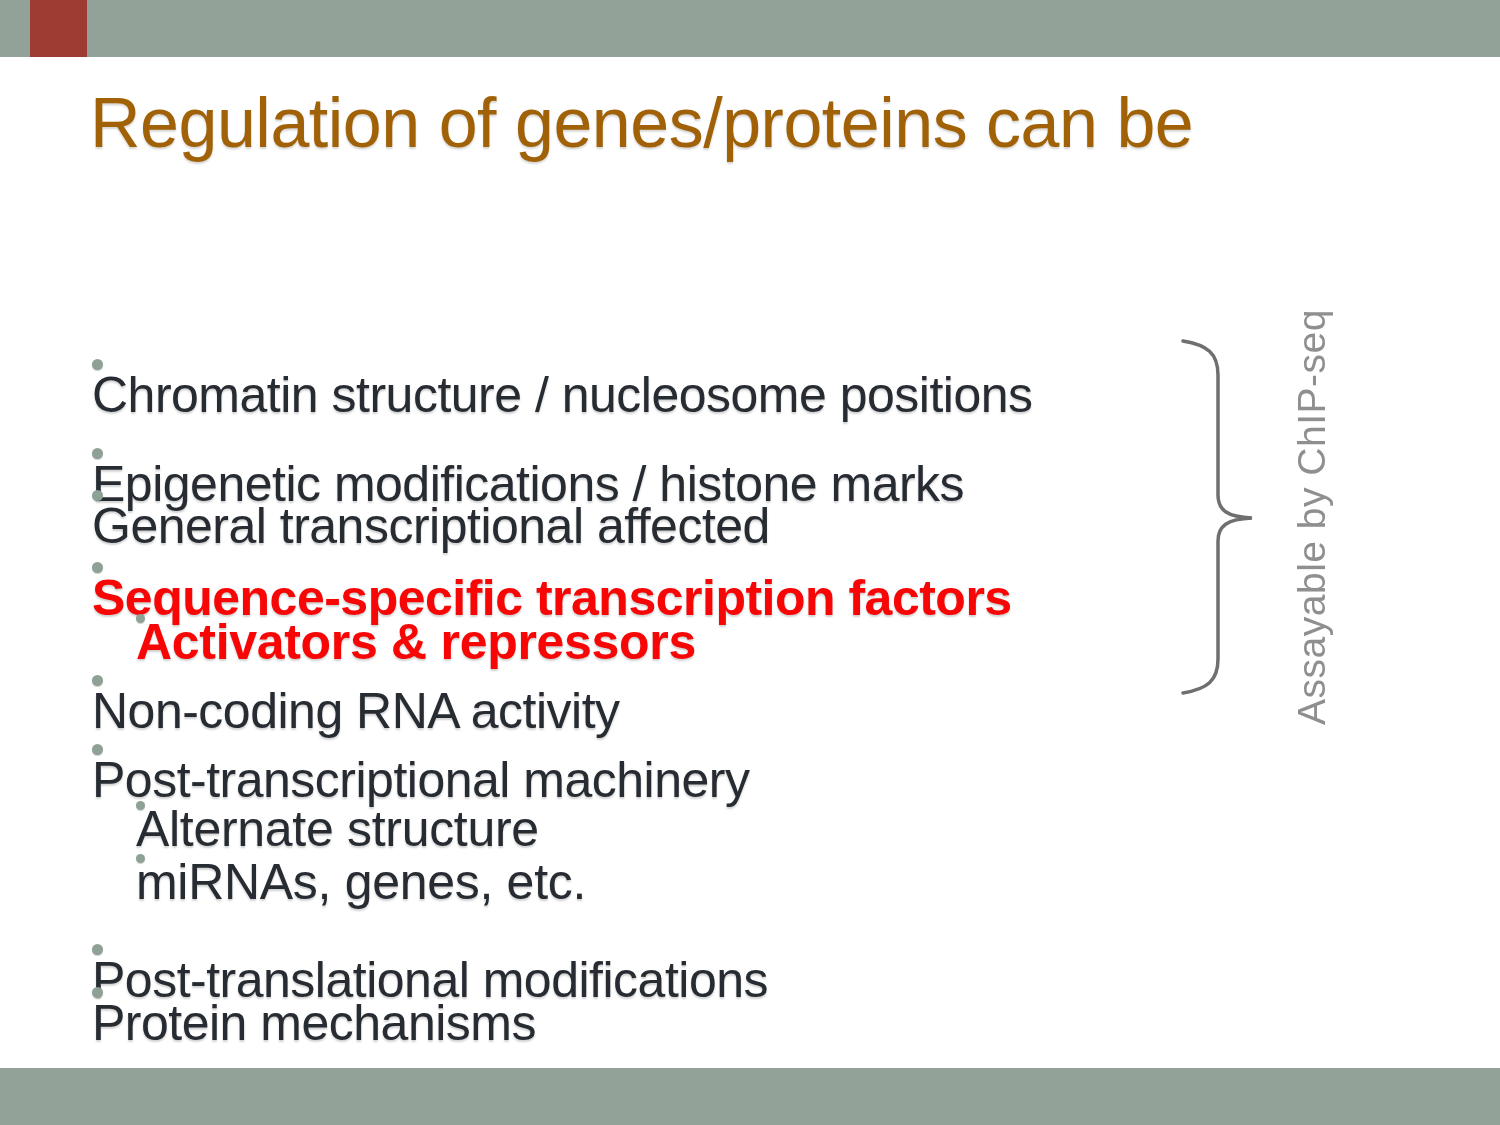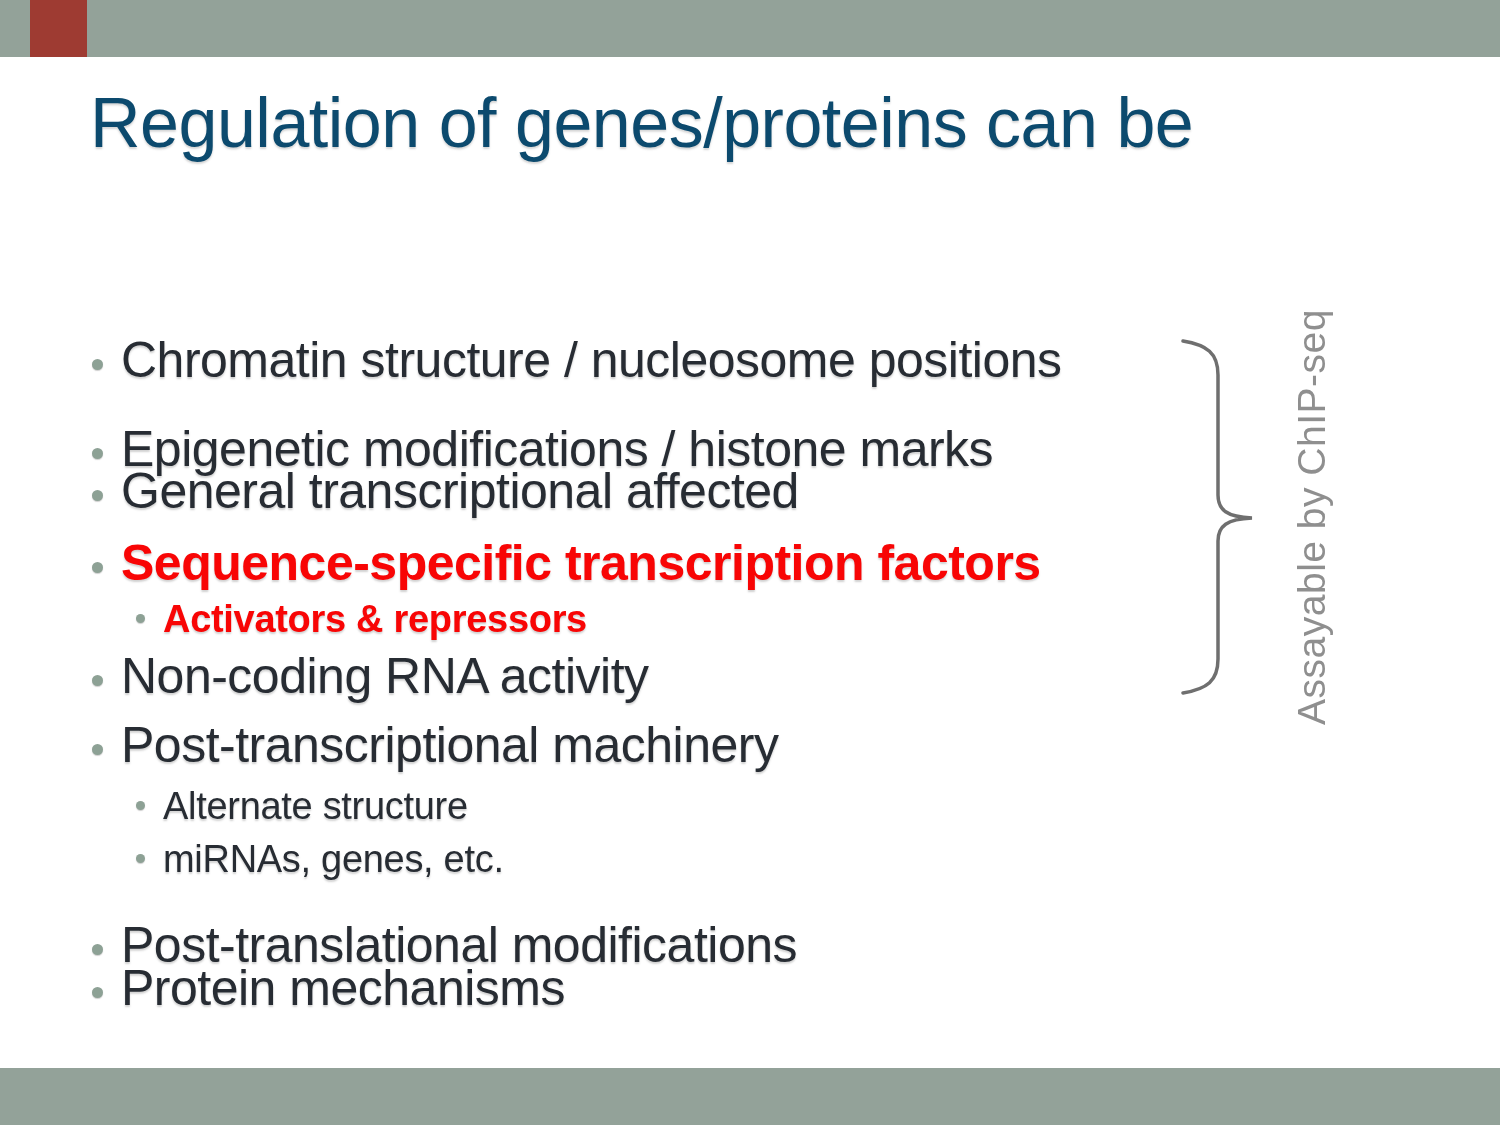--- a/index.html
+++ b/index.html
@@ -10,37 +10,38 @@
     overflow:hidden;
     font-family:"Liberation Sans","DejaVu Sans",sans-serif;
   }
   .band{position:absolute;left:0;width:1500px;height:57px;background:#93a299;}
   .band.top{top:0;}
   .band.bottom{top:1068px;}
   .accent-rect{position:absolute;left:30px;top:0;width:57px;height:57px;background:#9e3b32;}
   .title{
     position:absolute;left:90px;top:80px;width:1320px;
     font-size:70px;line-height:87px;font-weight:400;
-    color:#0c4a6e;
+    color:#a16207;
     text-shadow:0 2px 2px rgba(90,90,90,0.25);
     letter-spacing:-0.5px;
   }
   .bullet-item{
     position:absolute;display:flex;align-items:flex-start;
     color:#272c33;
     text-shadow:0 2px 2px rgba(90,90,90,0.28);
     white-space:nowrap;
+    flex-direction:column;
   }
   .bullet-item .dot{
     flex:0 0 auto;border-radius:50%;background:#8da195;
     box-shadow:0 1px 1px rgba(90,90,90,0.3);
   }
   .lv1{left:92px;font-size:50px;line-height:50px;letter-spacing:-0.5px;}
   .lv1 .dot{width:11px;height:11px;margin:24px 18px 0 0;}
-  .lv2{left:136px;font-size:38px;line-height:38px;letter-spacing:-0.3px;}
+  .lv2{left:136px;font-size:50px;line-height:38px;letter-spacing:-0.3px;}
   .lv2 .dot{width:9px;height:9px;margin:14px 18px 0 0;}
   .red{color:#f80505;font-weight:700;}
   .red .dot{background:#8da195;}
   .brace{position:absolute;left:1175px;top:337px;}
   .annotation{
     position:absolute;
     left:1102px;top:495px;width:420px;height:44px;
     transform:rotate(-90deg);
     transform-origin:50% 50%;
     font-size:39px;line-height:44px;

